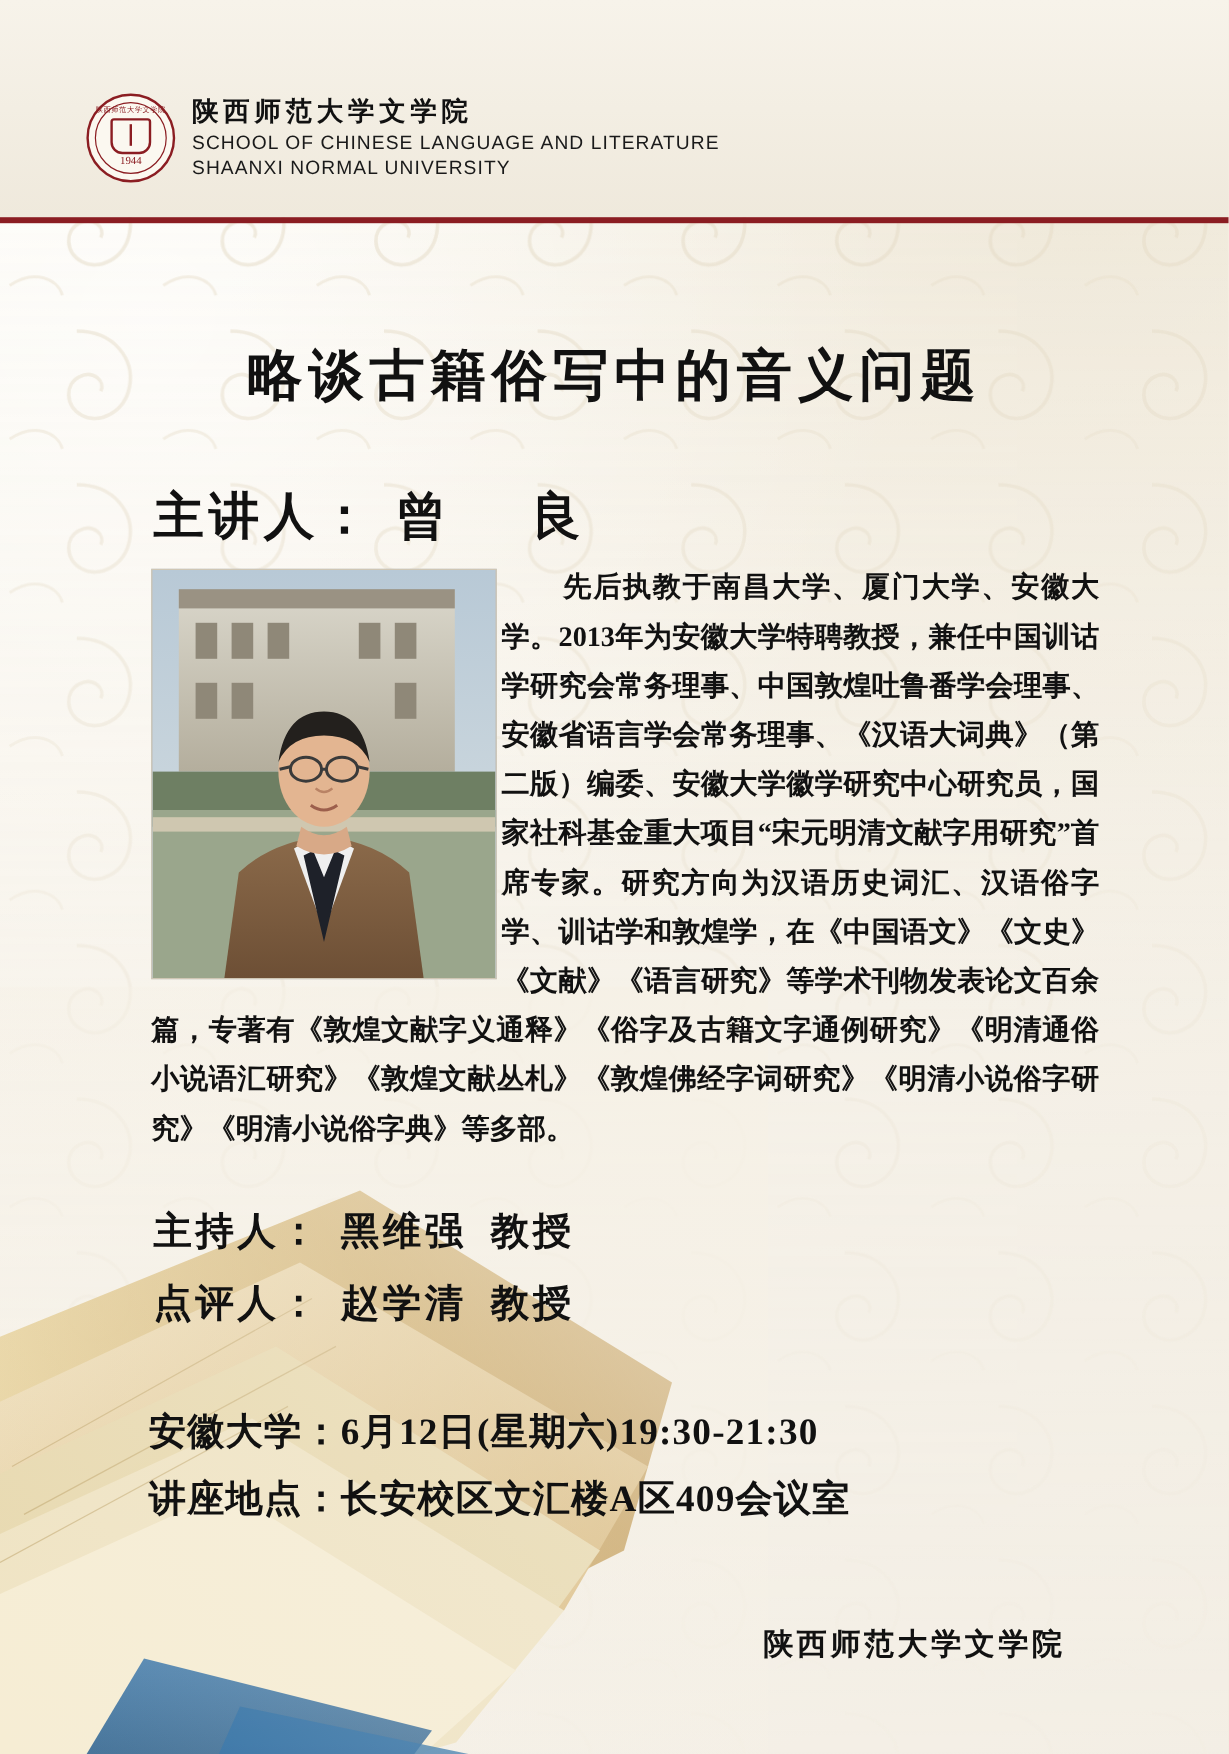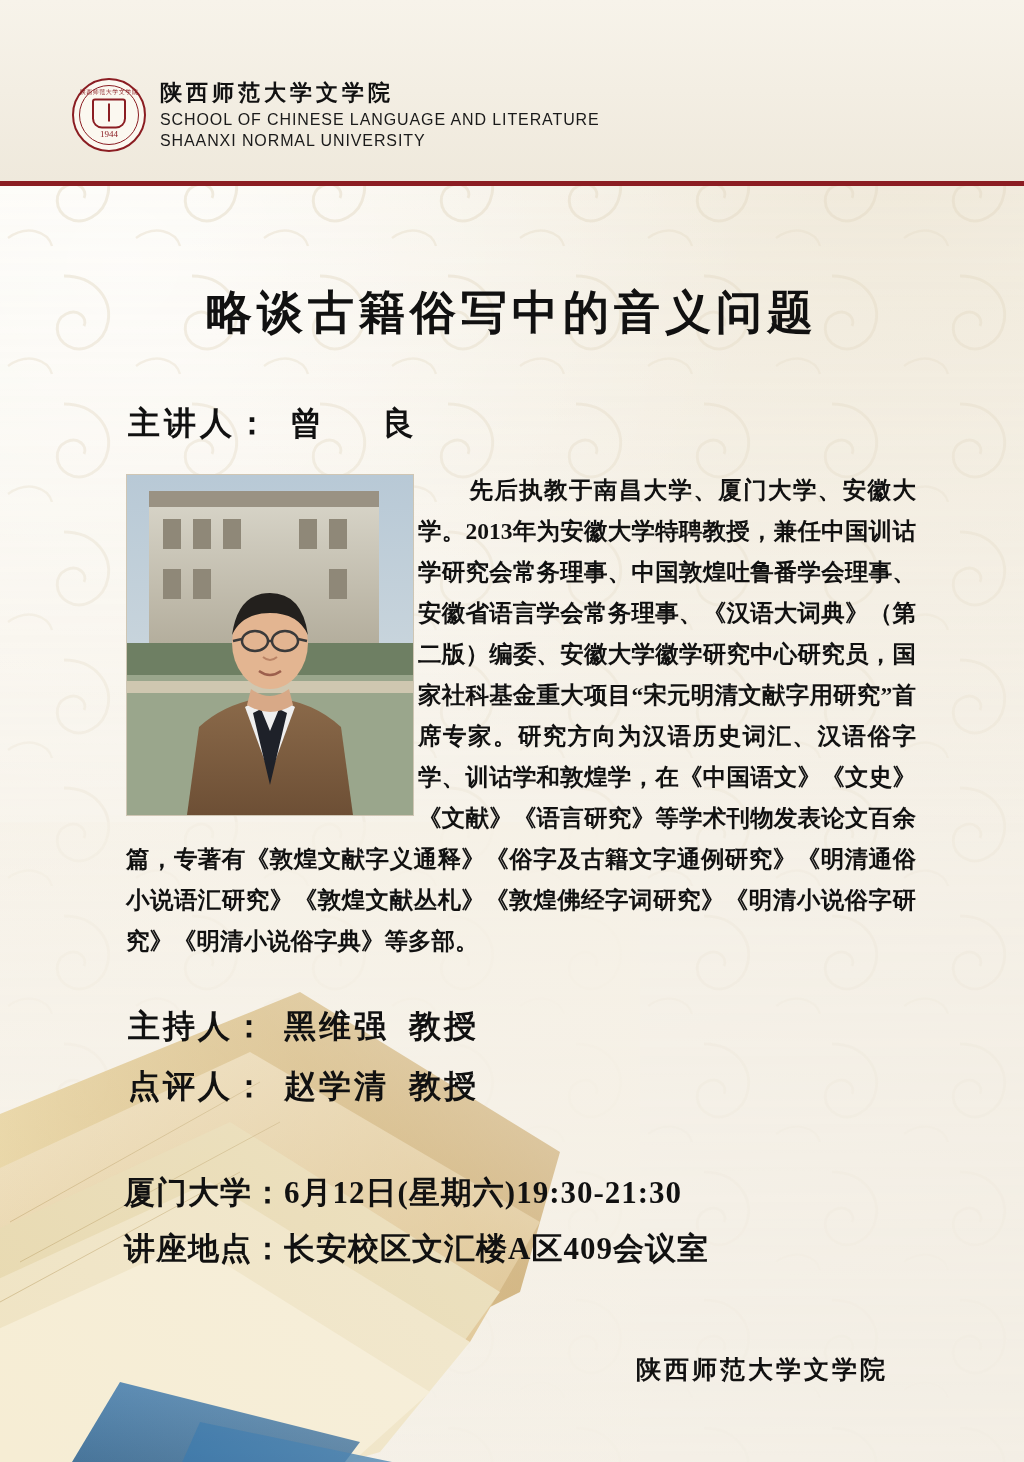--- a/index.html
+++ b/index.html
@@ -184,21 +184,21 @@
     font-size: 46px;
     font-weight: bold;
     letter-spacing: 5px;
     color: #111;
   }
 
   .speaker-line {
     position: absolute;
     top: 402px;
     left: 128px;
-    font-size: 32px;
+    font-size: 42px;
     font-weight: bold;
     letter-spacing: 4px;
     color: #111;
   }
   .speaker-line .name {
     margin-left: 18px;
     letter-spacing: 14px;
   }
 
   .portrait {
@@ -409,21 +409,21 @@
   </div>
 
   <div class="host-line">
     <span>主持人：</span><span class="role-name">黑维强</span><span class="title-word">教授</span>
   </div>
   <div class="review-line">
     <span>点评人：</span><span class="role-name">赵学清</span><span class="title-word">教授</span>
   </div>
 
   <div class="when">
-    <span>厦门大学：</span><span>6月12日(星期六)19:30-21:30</span>
+    <span>安徽大学：</span><span>6月12日(星期六)19:30-21:30</span>
   </div>
   <div class="where">
     <span>讲座地点：</span><span>长安校区文汇楼A区409会议室</span>
   </div>
 
   <div class="footer">陕西师范大学文学院</div>
 
 </div>
 
 </body></html>

